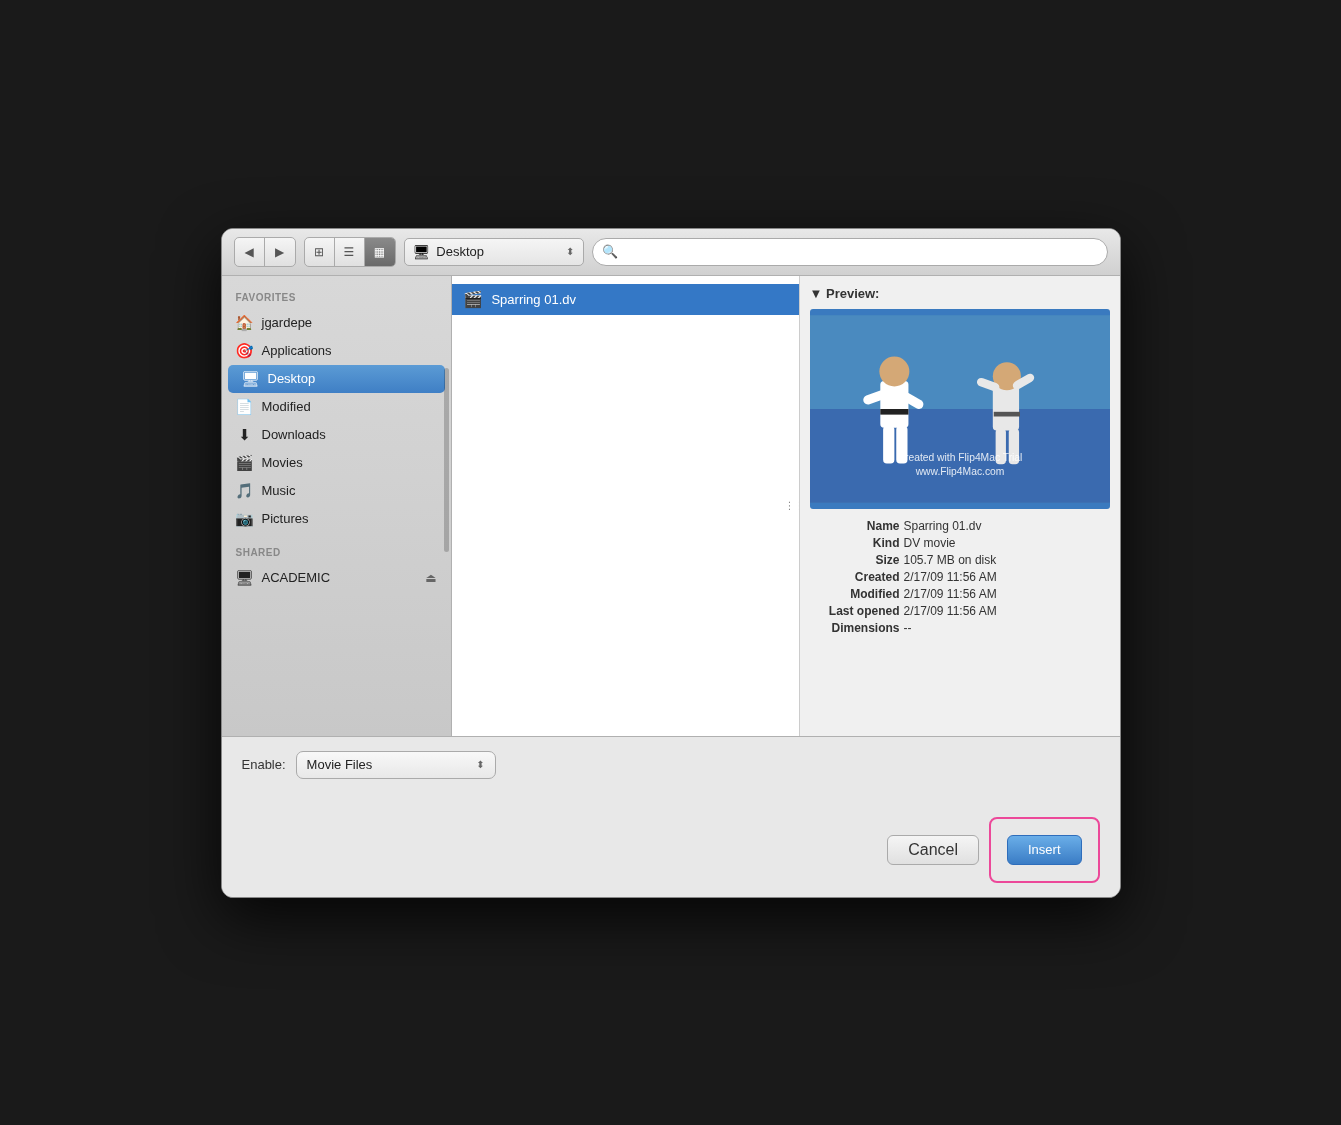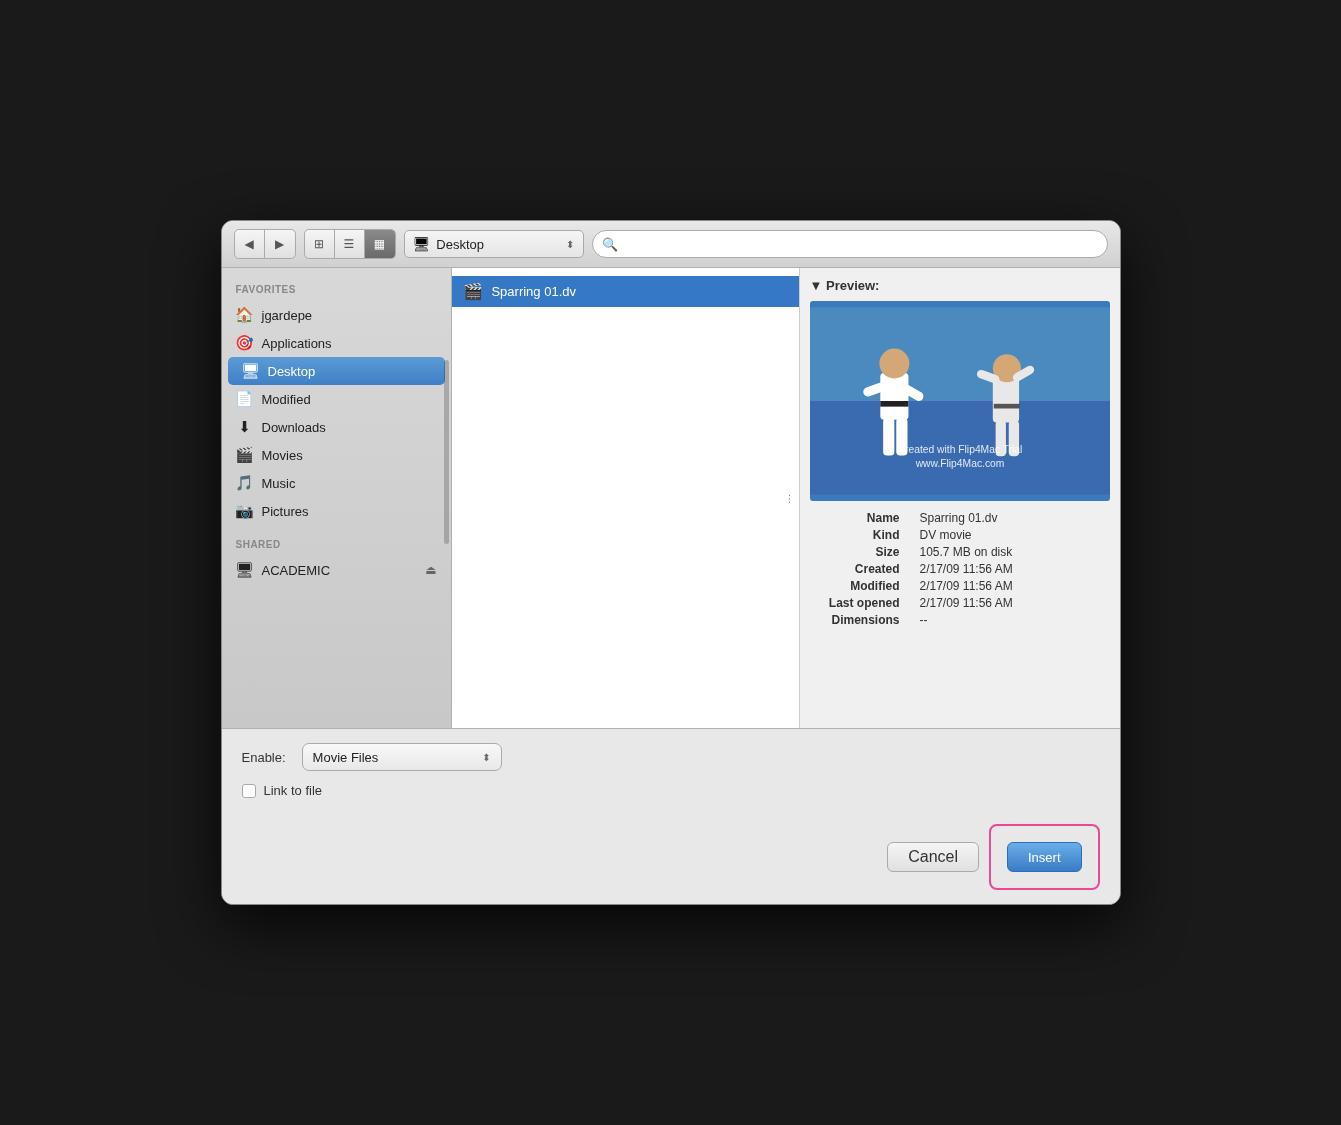--- a/index.html
+++ b/index.html
@@ -279,41 +279,41 @@
       width: 100%;
       height: 100%;
     }
     .preview-meta {
       font-size: 12px;
       color: #333;
     }
     .meta-row {
       display: flex;
       margin-bottom: 3px;
-      gap: 20px;
+      gap: 4px;
     }
     .meta-label {
       font-weight: 700;
       text-align: right;
       min-width: 90px;
       color: #333;
     }
     .meta-value {
       color: #333;
     }
     
     .bottom-section {
       background: #e8e8e8;
       border-top: 1px solid #b0b0b0;
       padding: 14px 20px;
     }
     .enable-row {
       display: flex;
       align-items: center;
-      gap: 16px;
+      gap: 10px;
       margin-bottom: 12px;
     }
     .enable-label {
       font-size: 13px;
       color: #333;
     }
     .enable-dropdown {
       display: flex;
       align-items: center;
       background: linear-gradient(to bottom, #f8f8f8, #e8e8e8);
@@ -543,24 +543,20 @@
   </div>
 
   <div class="bottom-section">
     <div class="enable-row">
       <span class="enable-label">Enable:</span>
       <div class="enable-dropdown">
         <span class="enable-dropdown-text">Movie Files</span>
         <span class="enable-dropdown-arrow">⬍</span>
       </div>
     </div>
-    <div class="link-row">
-      <div class="checkbox"></div>
-      <span class="link-label">Link to file</span>
-    </div>
   </div>
 
   <div class="button-row">
     <button class="btn-cancel">Cancel</button>
     <div class="btn-insert-wrapper">
       <button class="btn-insert">Insert</button>
     </div>
   </div>
 </div>
 

